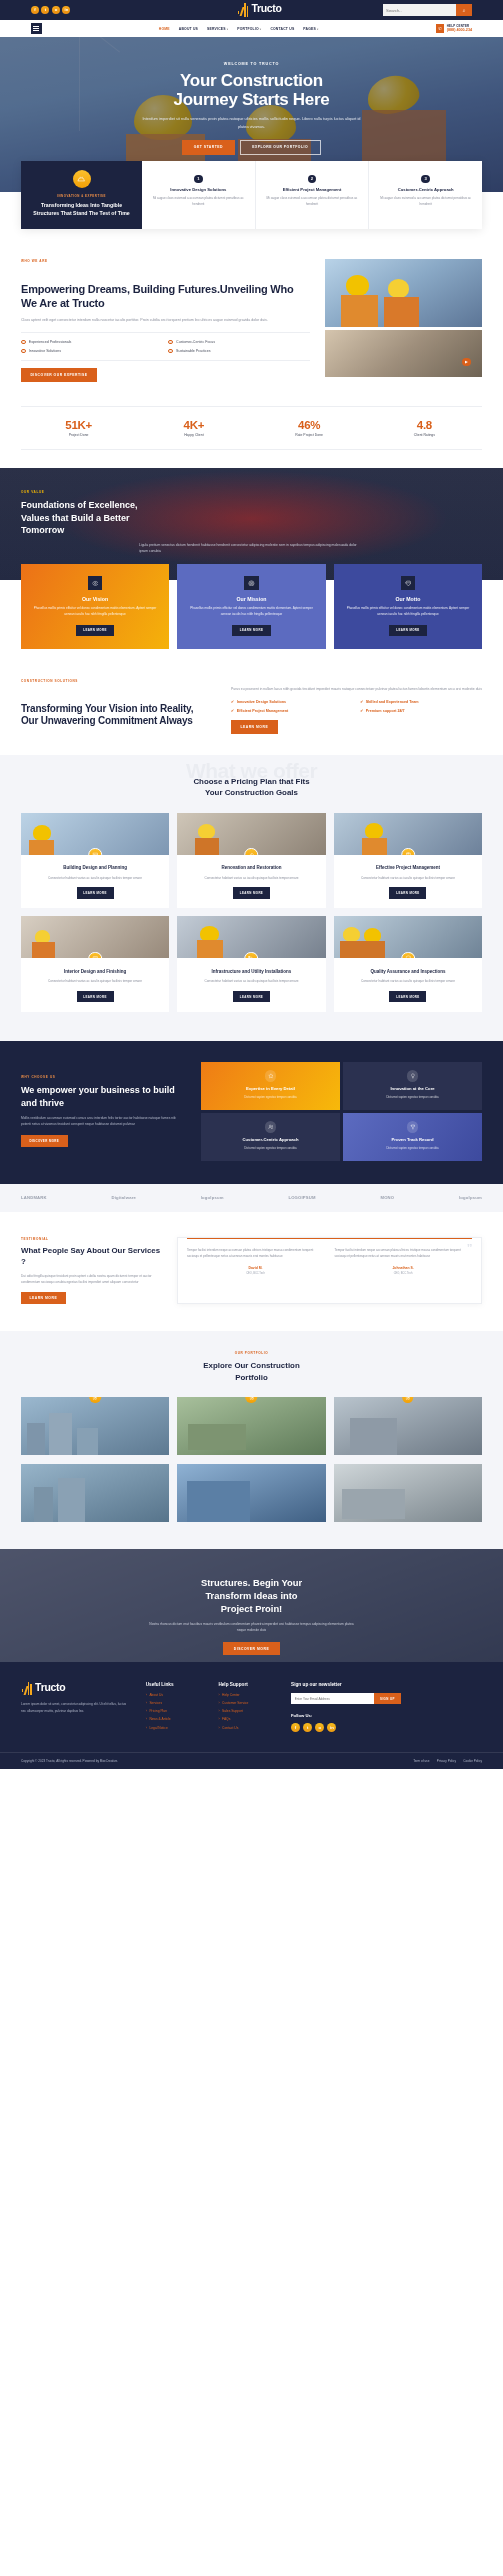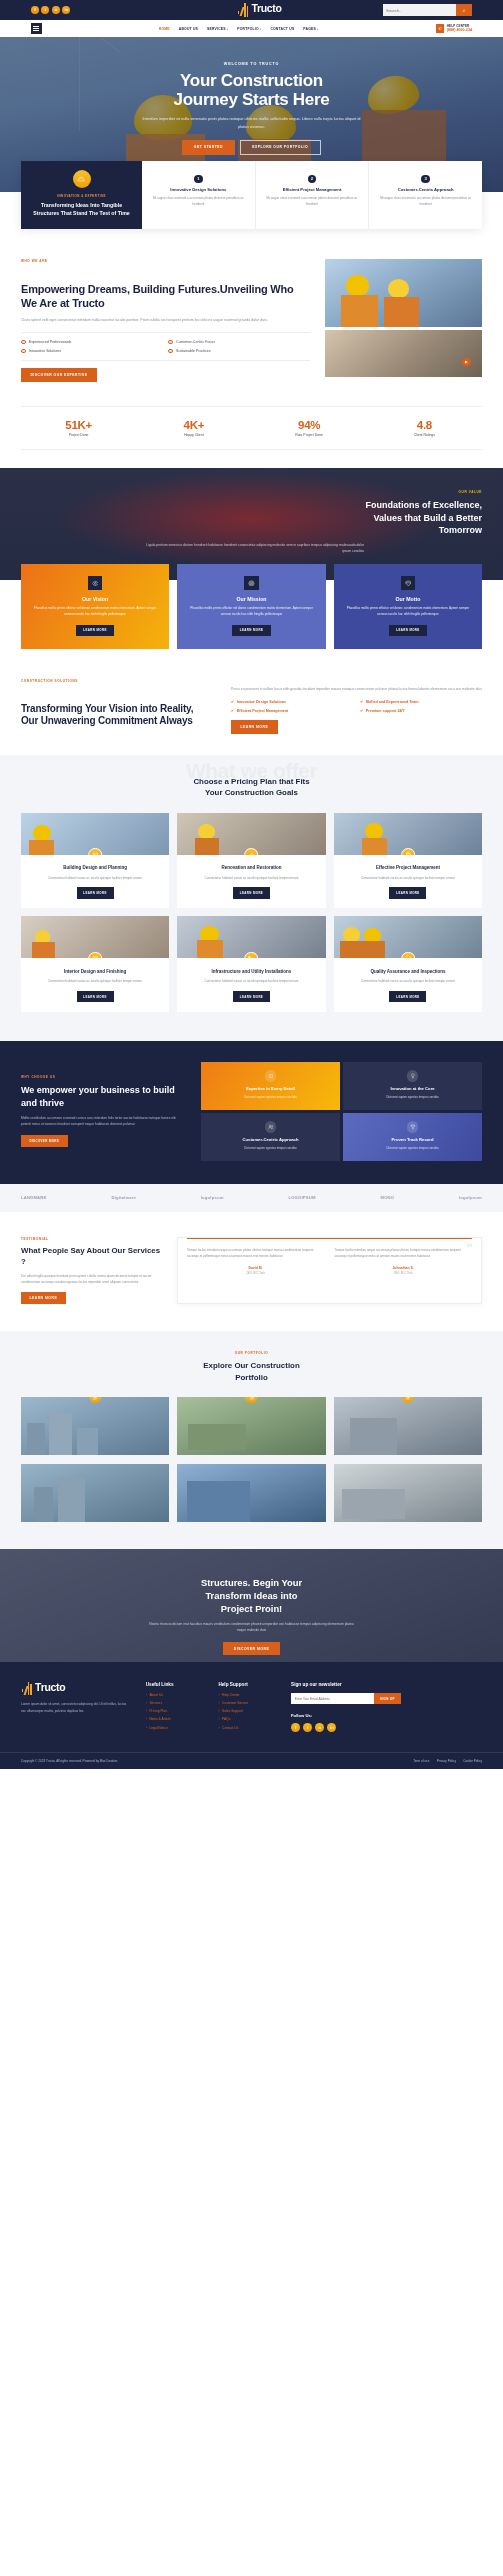--- a/index.html
+++ b/index.html
@@ -93,21 +93,21 @@
   .stats { display:flex; border-top:0.5px solid #eceef2; border-bottom:0.5px solid #eceef2;
            margin-top:19px; padding:11.5px 0; }
   .stat { flex:1; text-align:center; }
   .stat .v { color:#d9601b; font-size:11.5px; font-weight:bold; letter-spacing:-0.3px; }
   .stat .l { font-size:3.4px; color:#4a4f5e; margin-top:2.6px; }
   
   .values { position:relative; background:#272c44; padding:22px 0 25px; margin-top:18px; overflow:hidden; }
   .values .bgph { position:absolute; inset:0; background:
       radial-gradient(ellipse at 50% 45%, rgba(190,40,35,.55), rgba(39,44,68,.05) 55%),
       linear-gradient(180deg,#2b3048,#242a42); }
-  .values-in { position:relative; z-index:4; text-align:right; }
+  .values-in { position:relative; z-index:4; text-align:left; }
   .kick-y { color:#f2b705; font-size:3.1px; letter-spacing:0.6px; font-weight:bold; }
   .values h2 { color:#fff; font-size:9px; line-height:1.35; font-weight:bold; margin-top:5.8px; }
   .values p { color:#c5c9d6; font-size:3.4px; line-height:1.95; margin-top:5.8px;
               max-width:225px; margin-left:auto; margin-right:auto; }
   .vcards { display:flex; gap:8.4px; width:461px; margin:-15.7px auto 0; position:relative; z-index:12; }
   .vcard { flex:1; padding:11.5px 9.4px 12.6px; text-align:center; }
   .vcard.v1 { background:linear-gradient(120deg,#ec7117,#f5b20a); }
   .vcard.v2 { background:#5c6bc0; }
   .vcard.v3 { background:#3d4a9e; }
   .vicon { width:14.7px; height:14.7px; background:#1c2340; margin:0 auto 5.8px;
@@ -376,21 +376,21 @@
   <div class="stats">
     <div class="stat">
       <div class="v">51K+</div>
       <div class="l">Project Done</div>
     </div>
     <div class="stat">
       <div class="v">4K+</div>
       <div class="l">Happy Client</div>
     </div>
     <div class="stat">
-      <div class="v">94%</div>
+      <div class="v">46%</div>
       <div class="l">Rate Project Done</div>
     </div>
     <div class="stat">
       <div class="v">4.8</div>
       <div class="l">Client Ratings</div>
     </div>
   </div>
 </div>
 
 <div class="values">

